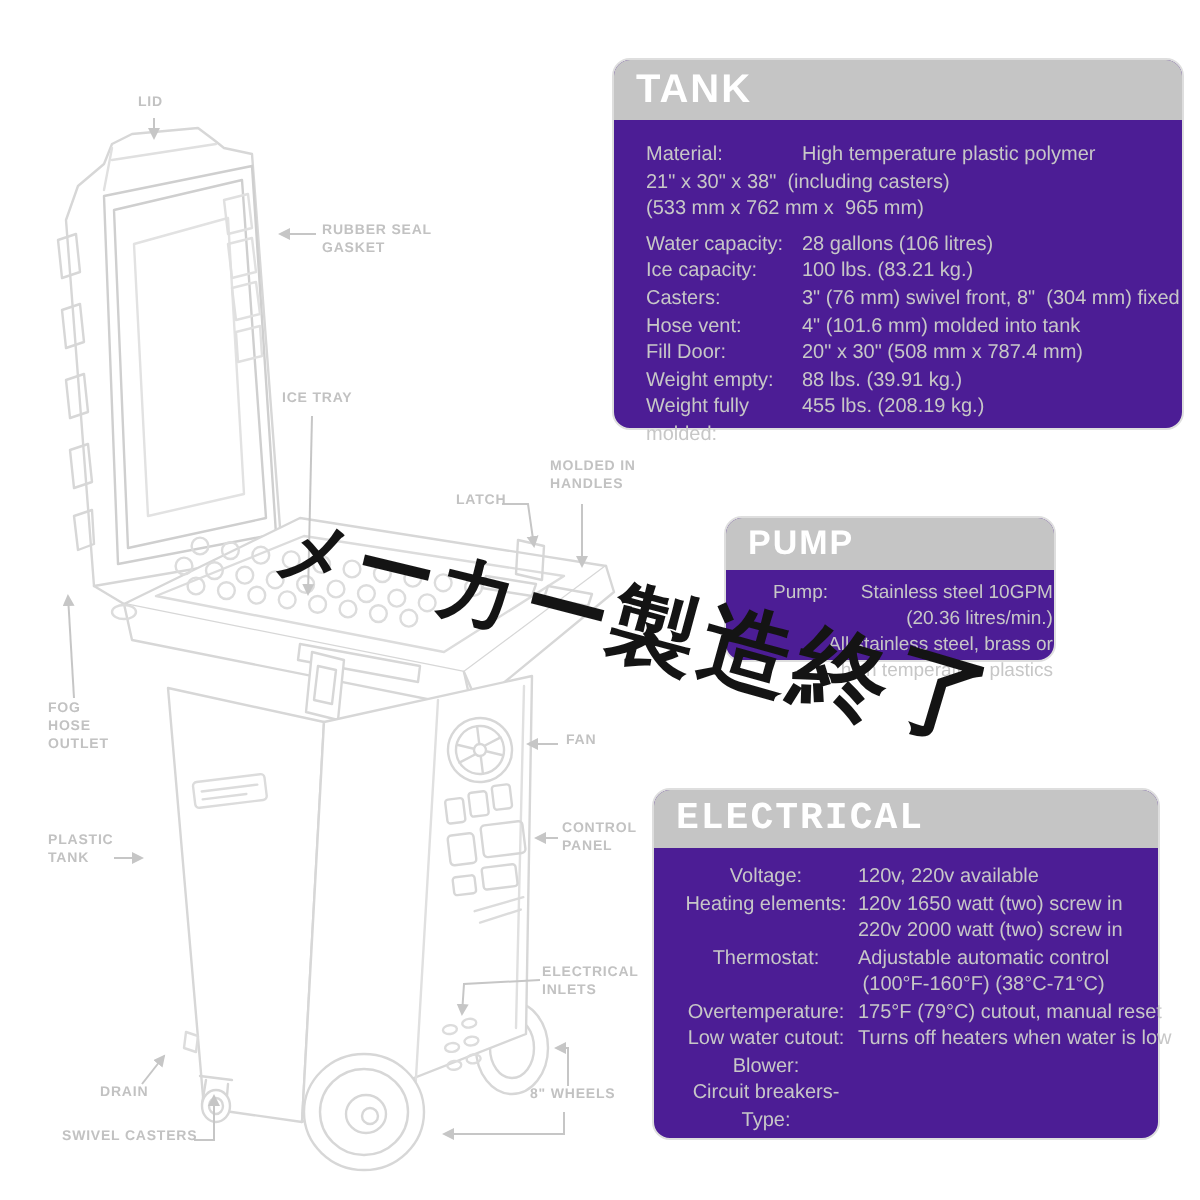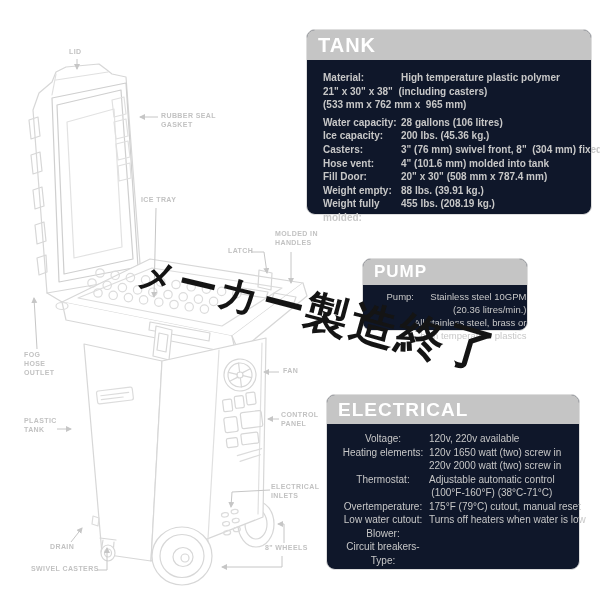--- a/index.html
+++ b/index.html
@@ -3,42 +3,42 @@
 <meta charset="utf-8">
 <style>
   html,body{margin:0;padding:0;background:#fff;}
   .stage{position:relative;width:600px;height:600px;background:#ffffff;overflow:hidden;
          font-family:"Liberation Sans",sans-serif;}
   svg{position:absolute;left:0;top:0;}
   
   .plabel{position:absolute;font-size:7px;font-weight:bold;letter-spacing:.4px;
           color:#c2c2c2;line-height:1.3;white-space:pre-line;text-transform:uppercase;}
   
-  .panel{position:absolute;background:#0f172a;border:1px solid #dedede;border-radius:9px;
+  .panel{position:absolute;background:#4c1d95;border:1px solid #dedede;border-radius:9px;
          box-sizing:border-box;}
   .panel-header{background:#c5c5c5;color:#ffffff;font-weight:bold;letter-spacing:1px;
                 border-radius:8px 8px 0 0;padding-left:11px;}
   .panel-body{color:#c7c7c7;}
   .srow{display:flex;}
   .srow .lbl{flex:none;}
   .srow .val{white-space:pre;}
   .vgap{height:4px;}
   
   .panel.tank{left:306px;top:29px;width:286px;height:186px;}
   .tank .panel-header{font-size:20px;line-height:30px;height:30px;}
-  .tank .panel-body{padding:11px 0 0 16px;font-size:10px;line-height:13.6px;font-weight:bold;}
+  .tank .panel-body{padding:11px 0 0 16px;font-size:10px;line-height:13.6px;}
   .tank .lbl{width:78px;}
   
   .panel.pump{left:362px;top:258px;width:166px;height:73px;}
   .pump .panel-header{font-size:17px;line-height:26px;height:26px;}
   .pump .panel-body{padding:5px 0 0 7px;font-size:9.5px;line-height:13px;text-align:right;}
   .pump .lbl{width:44px;}
   
   .panel.electrical{left:326px;top:394px;width:254px;height:176px;}
-  .electrical .panel-header{font-size:19px;line-height:29px;height:29px;}
+  .electrical .panel-header{font-size:19px;line-height:29px;height:29px;font-family:Liberation Mono, monospace;}
   .electrical .panel-body{padding:8px 0 0 10px;font-size:10px;line-height:13.5px;text-align:center;}
   .electrical .lbl{width:92px;}
   
   .overlay{position:absolute;left:146px;top:240px;transform:rotate(13deg);
            transform-origin:0 0;color:#141414;font-weight:bold;white-space:nowrap;
            font-family:sans-serif;letter-spacing:2px;}
   .overlay span{display:inline-block;vertical-align:middle;}
 </style>
 </head>
 <body>
@@ -226,21 +226,21 @@
           <span class="val">21" x 30" x 38"  (including casters)
 (533 mm x 762 mm x  965 mm)</span>
         </div>
       <div class="vgap"></div>
       <div class="srow">
           <span class="lbl">Water capacity:</span>
           <span class="val">28 gallons (106 litres)</span>
         </div>
       <div class="srow">
           <span class="lbl">Ice capacity:</span>
-          <span class="val">200 lbs. (45.36 kg.)</span>
+          <span class="val">100 lbs. (83.21 kg.)</span>
         </div>
       <div class="srow">
           <span class="lbl">Casters:</span>
           <span class="val">3" (76 mm) swivel front, 8"  (304 mm) fixed</span>
         </div>
       <div class="srow">
           <span class="lbl">Hose vent:</span>
           <span class="val">4" (101.6 mm) molded into tank</span>
         </div>
       <div class="srow">

